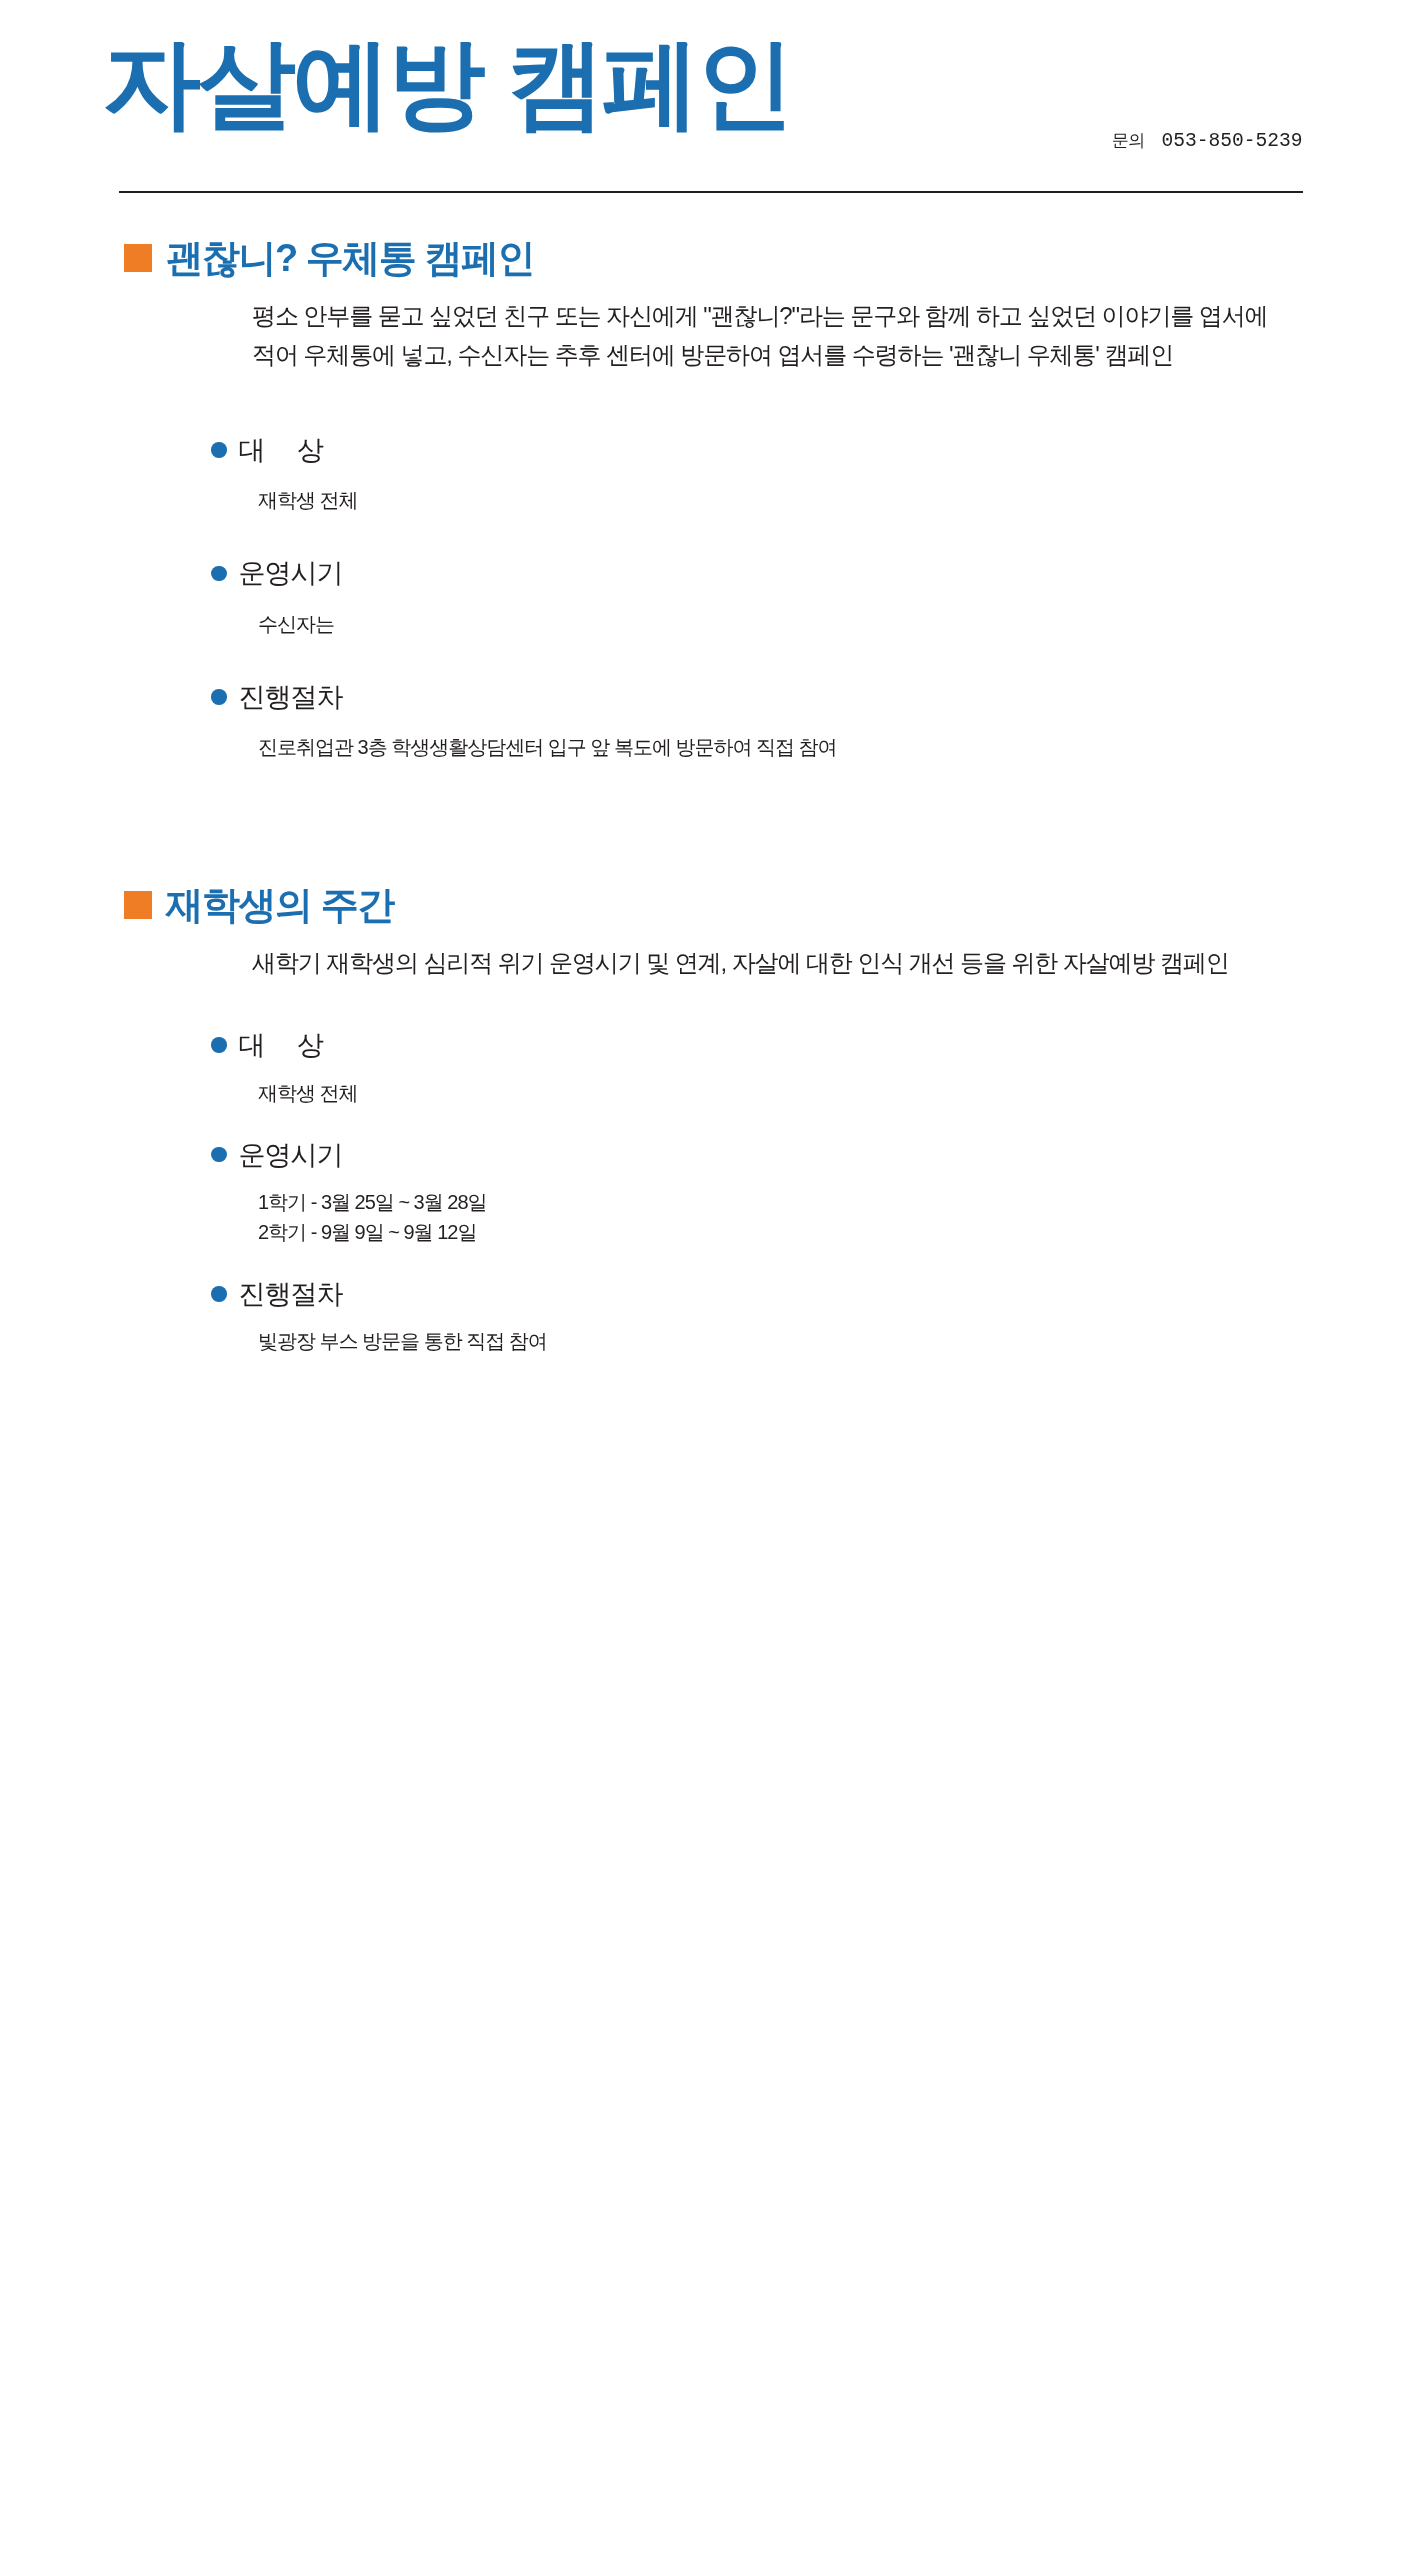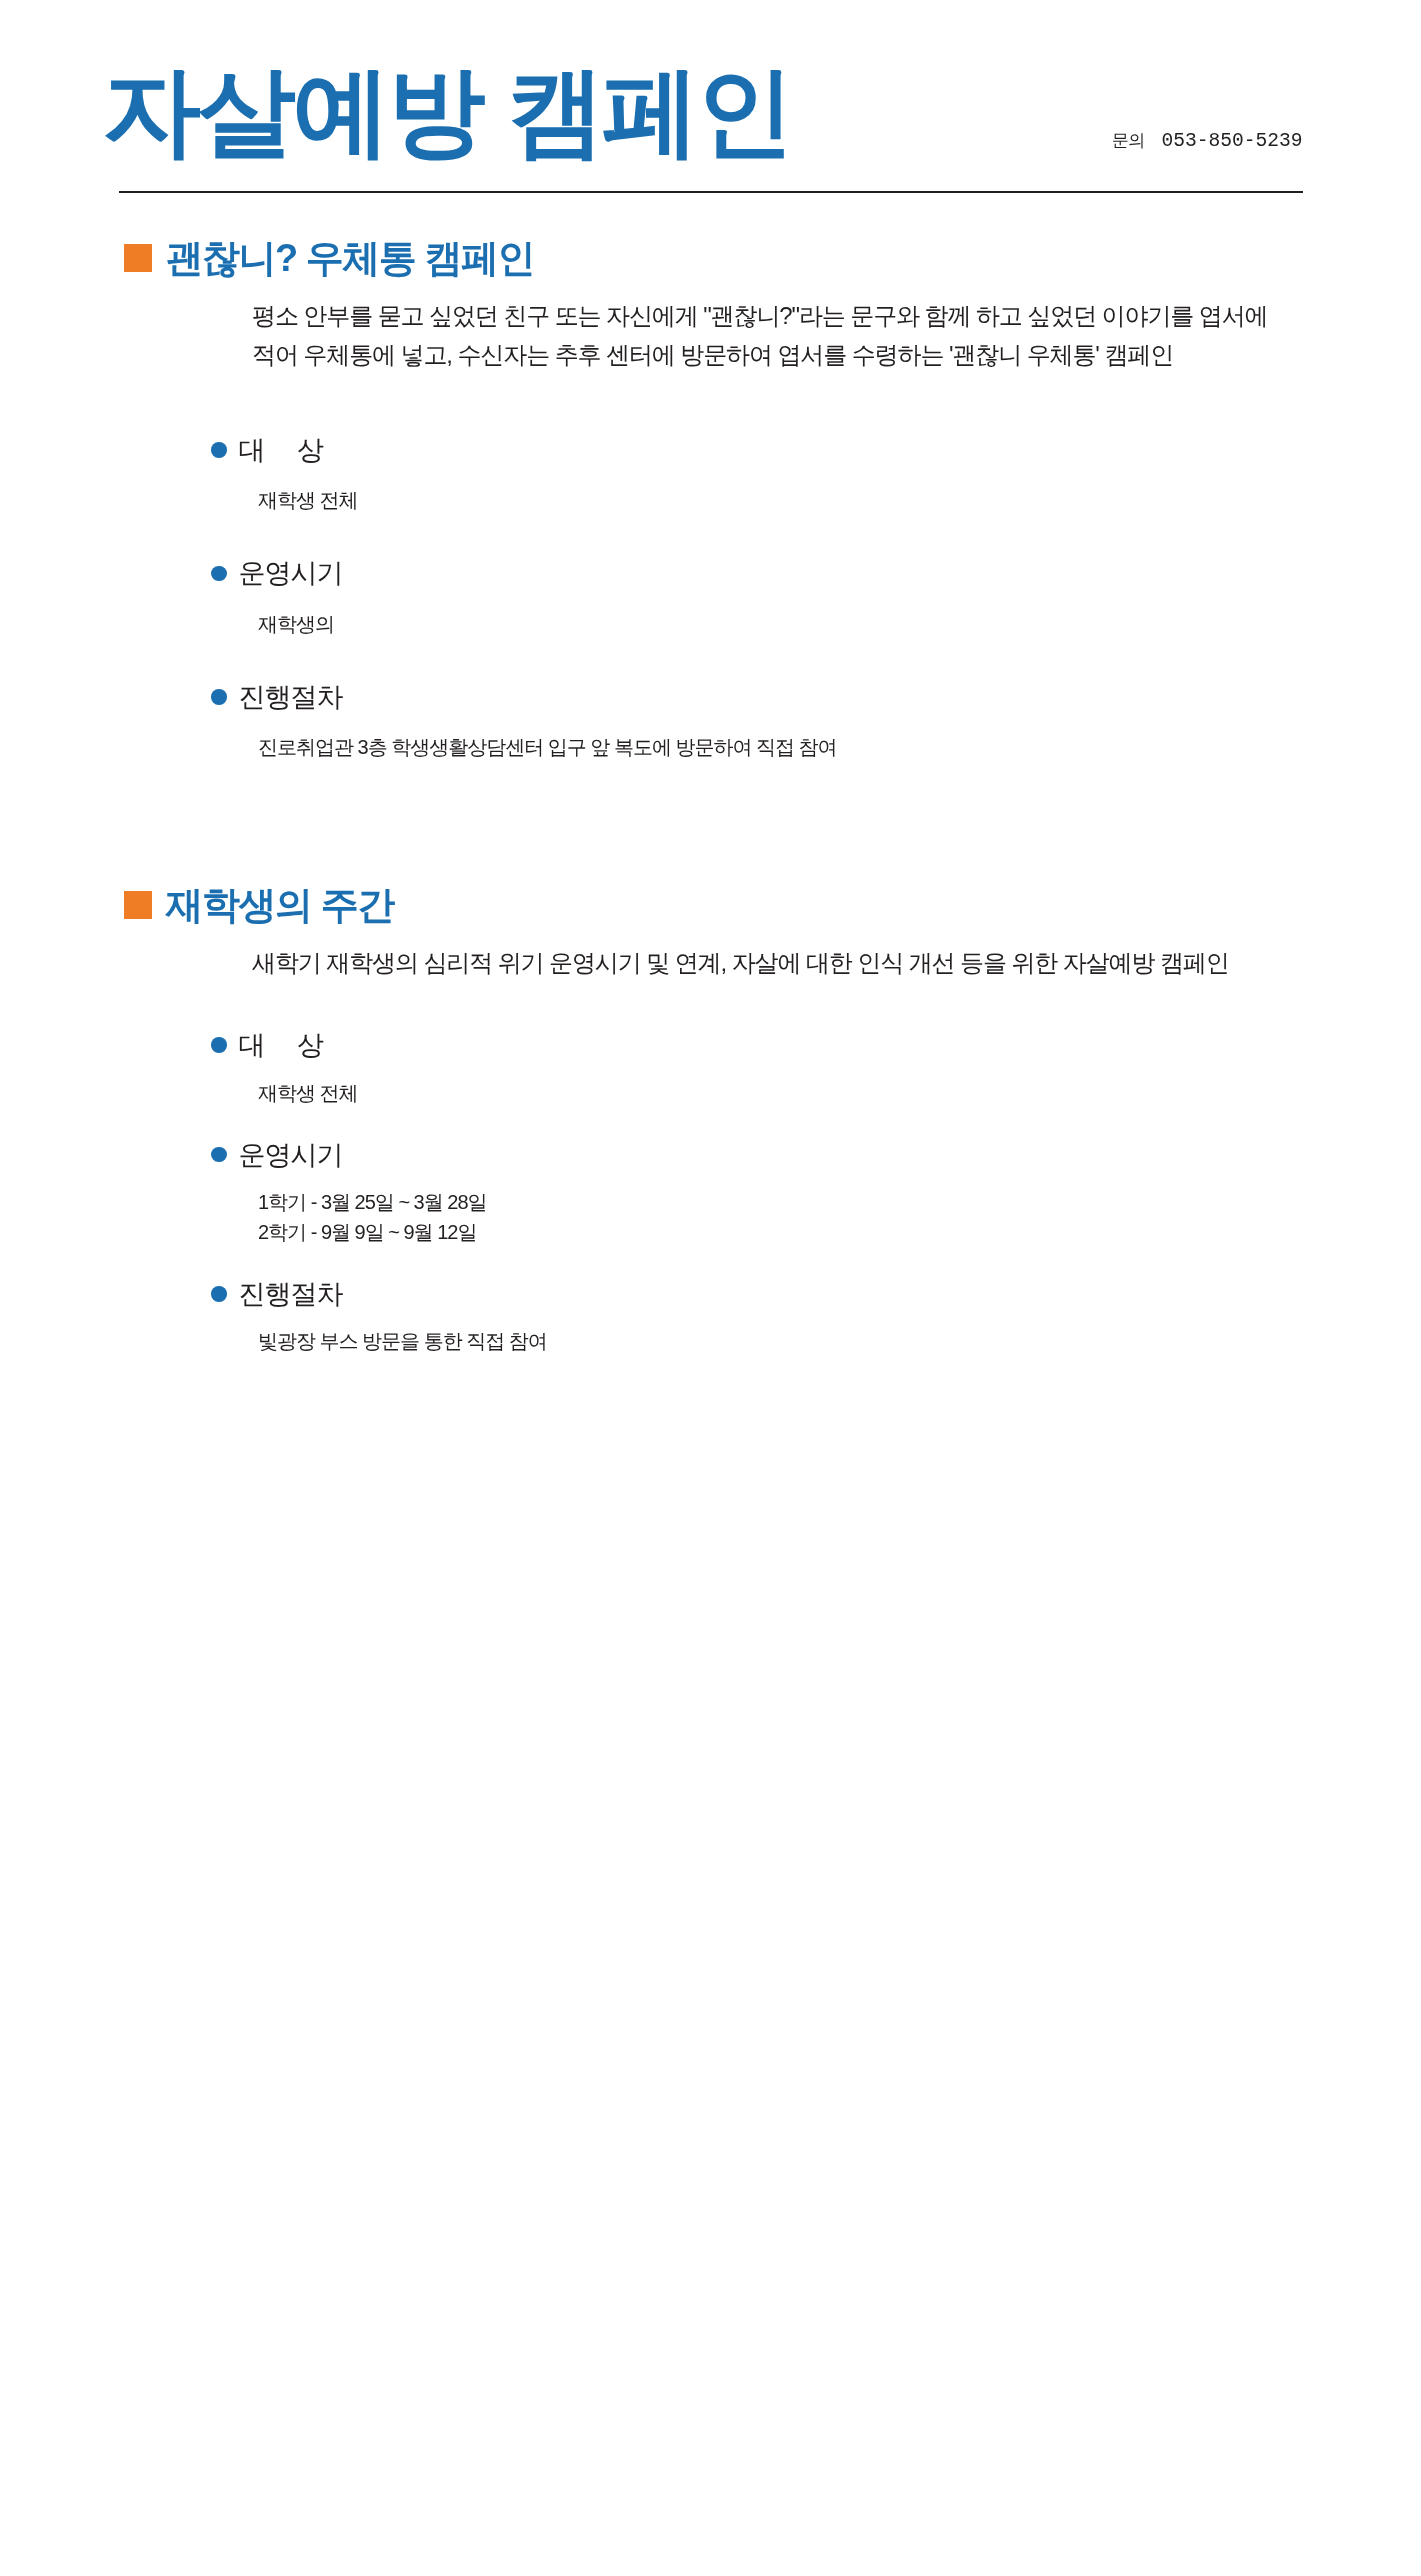--- a/index.html
+++ b/index.html
@@ -17,21 +17,21 @@
     height: 2726px;
     background: #ffffff;
     box-sizing: border-box;
     padding: 0 103px;
     overflow: hidden;
   }
 
   
   .header {
     position: relative;
-    padding-top: 62px;
+    padding-top: 34px;
     height: 191px;
     box-sizing: border-box;
   }
   .main-title {
     font-size: 98px;
     font-weight: 700;
     color: #1b6fb0;
     letter-spacing: -3.1px;
     line-height: 1;
     margin: 0;
@@ -176,21 +176,21 @@
           <span class="line">재학생 전체</span>
         </div>
       </div>
 
       <div class="field">
         <div class="field-label">
           <span class="dot"></span>
           <span class="field-label-text">운영시기</span>
         </div>
         <div class="field-value">
-          <span class="line">재학생의</span>
+          <span class="line">수신자는</span>
         </div>
       </div>
 
       <div class="field">
         <div class="field-label">
           <span class="dot"></span>
           <span class="field-label-text">진행절차</span>
         </div>
         <div class="field-value">
           <span class="line">진로취업관 3층 학생생활상담센터 입구 앞 복도에 방문하여 직접 참여</span>

